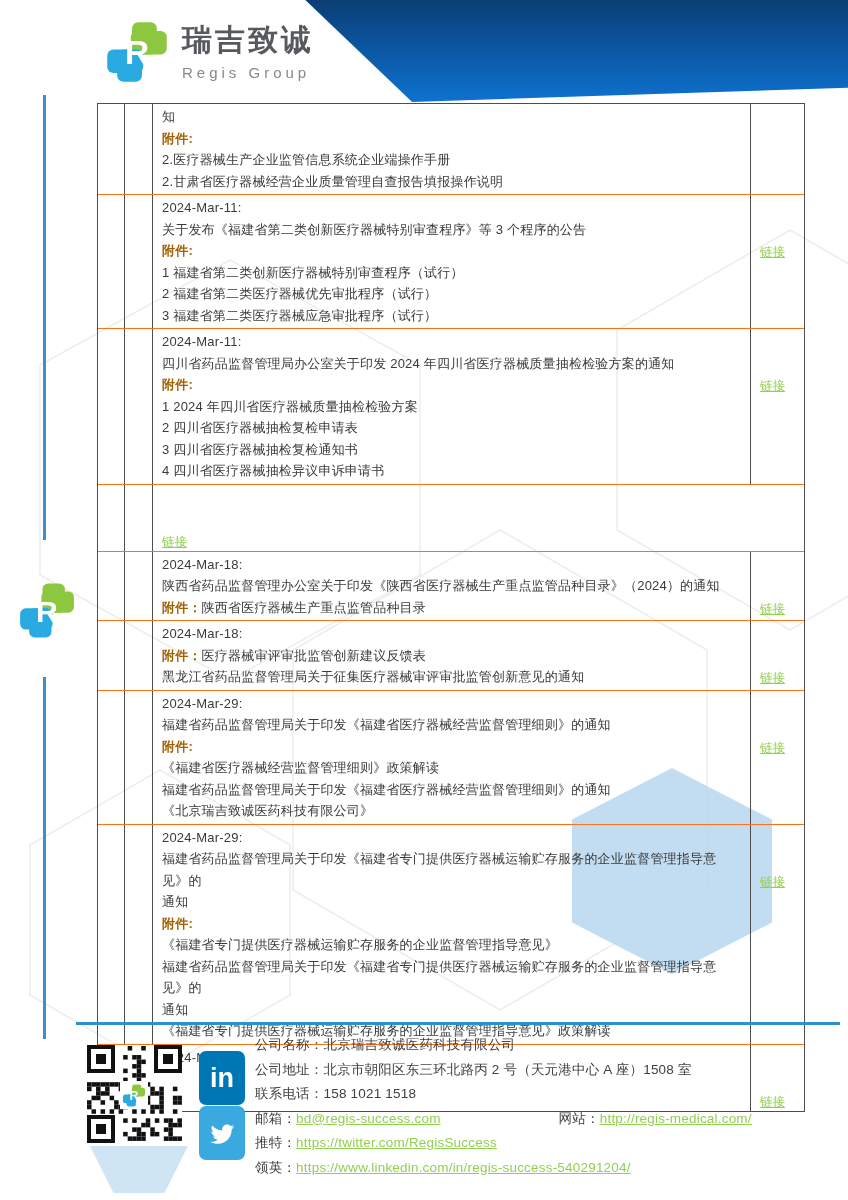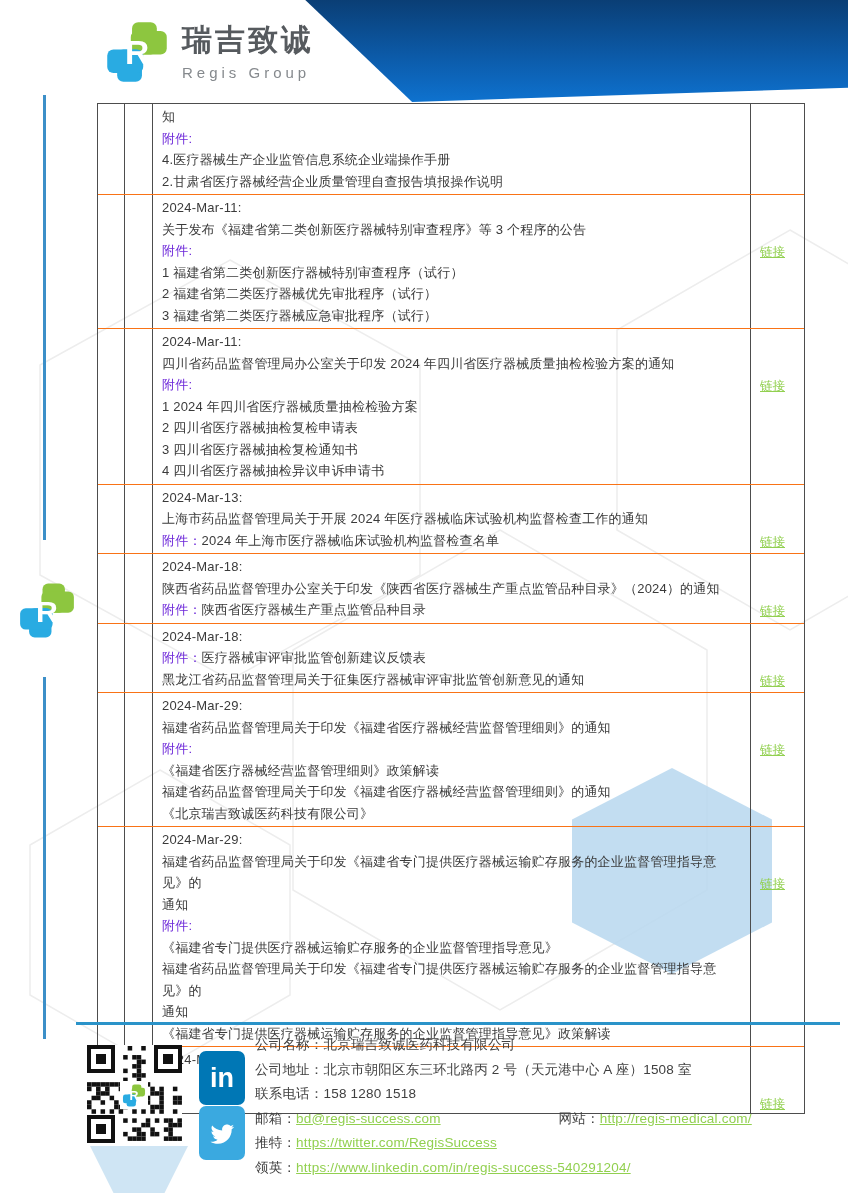--- a/index.html
+++ b/index.html
@@ -43,21 +43,21 @@
     position:absolute;left:97px;top:103px;width:708px;z-index:1;
     border:1.5px solid #4d4d4d;box-sizing:border-box;background:transparent;
   }
   .trow{display:grid;grid-template-columns:27px 28px 1fr 53px;border-top:1px solid #f97316;}
   .trow:first-child{border-top:none;}
   .tcell{box-sizing:border-box;}
   .tnarrow{border-right:1px solid #4d4d4d;}
   .tnarrow2{border-right:1px solid #4d4d4d;}
   .tcontent{border-right:1px solid #4d4d4d;padding:2px 8px 2px 9px;}
   .tline{font-size:13px;line-height:21.5px;color:#3a3a3a;letter-spacing:.2px;}
-  .seg-bold{font-weight:normal;color:#6d28d9;}
+  .seg-bold{font-weight:bold;color:#a16207;}
   .tlink{padding:3px 0 0 9px;margin-top:44px;}
   .link-anchor{color:#92d050;font-size:12.5px;text-decoration:underline;}
   
   .fdivider{position:absolute;left:76px;top:1022px;width:764px;height:3px;background:#2a93c9;z-index:2;}
   .qr{position:absolute;left:87px;top:1045px;width:95px;height:98px;z-index:2;}
   .qr-logo{
     position:absolute;left:120px;top:1081px;width:28px;height:28px;z-index:3;
     background:#ffffff;display:flex;align-items:center;justify-content:center;
   }
   .qr-logo svg{width:24px;height:23px;}
@@ -114,21 +114,21 @@
     <text x="50" y="70" font-size="54" font-weight="bold" fill="#ffffff" text-anchor="middle" font-family="Liberation Sans, sans-serif">R</text>
   </svg>
 
   <div class="ntable" id="notice-rows">
       <div class="trow">
         <div class="tcell tnarrow"></div>
         <div class="tcell tnarrow2"></div>
         <div class="tcell tcontent">
           <div class="tline"><span>知</span></div>
           <div class="tline"><span class="seg-bold">附件:</span></div>
-          <div class="tline"><span>4.医疗器械生产企业监管信息系统企业端操作手册</span></div>
+          <div class="tline"><span>2.医疗器械生产企业监管信息系统企业端操作手册</span></div>
           <div class="tline"><span>2.甘肃省医疗器械经营企业质量管理自查报告填报操作说明</span></div>
         </div>
         <div class="tcell tlink"></div>
       </div>
       <div class="trow">
         <div class="tcell tnarrow"></div>
         <div class="tcell tnarrow2"></div>
         <div class="tcell tcontent">
           <div class="tline"><span>2024-Mar-11:</span></div>
           <div class="tline"><span>关于发布《福建省第二类创新医疗器械特别审查程序》等 3 个程序的公告</span></div>
@@ -149,25 +149,20 @@
           <div class="tline"><span>1 2024 年四川省医疗器械质量抽检检验方案</span></div>
           <div class="tline"><span>2 四川省医疗器械抽检复检申请表</span></div>
           <div class="tline"><span>3 四川省医疗器械抽检复检通知书</span></div>
           <div class="tline"><span>4 四川省医疗器械抽检异议申诉申请书</span></div>
         </div>
         <div class="tcell tlink"><a class="link-anchor" href="#">链接</a></div>
       </div>
       <div class="trow">
         <div class="tcell tnarrow"></div>
         <div class="tcell tnarrow2"></div>
-        <div class="tcell tcontent">
-          <div class="tline"><span>2024-Mar-13:</span></div>
-          <div class="tline"><span>上海市药品监督管理局关于开展 2024 年医疗器械临床试验机构监督检查工作的通知</span></div>
-          <div class="tline"><span class="seg-bold">附件：</span><span>2024 年上海市医疗器械临床试验机构监督检查名单</span></div>
-        </div>
         <div class="tcell tlink"><a class="link-anchor" href="#">链接</a></div>
       </div>
       <div class="trow">
         <div class="tcell tnarrow"></div>
         <div class="tcell tnarrow2"></div>
         <div class="tcell tcontent">
           <div class="tline"><span>2024-Mar-18:</span></div>
           <div class="tline"><span>陕西省药品监督管理办公室关于印发《陕西省医疗器械生产重点监管品种目录》（2024）的通知</span></div>
           <div class="tline"><span class="seg-bold">附件：</span><span>陕西省医疗器械生产重点监管品种目录</span></div>
         </div>
@@ -353,21 +348,21 @@
   </div>
   <div class="social social-tw">
     <svg width="30" height="30" viewBox="0 0 32 32">
       <path fill="#ffffff" d="M29 9.3c-.9.4-1.9.7-2.9.8 1-.6 1.8-1.6 2.2-2.8-1 .6-2.1 1-3.2 1.2-1-1-2.3-1.6-3.8-1.6-2.9 0-5.2 2.3-5.2 5.2 0 .4 0 .8.1 1.2-4.3-.2-8.1-2.3-10.7-5.4-.4.8-.7 1.6-.7 2.6 0 1.8.9 3.4 2.3 4.3-.8 0-1.6-.3-2.3-.6v.1c0 2.5 1.8 4.6 4.1 5.1-.4.1-.9.2-1.4.2-.3 0-.7 0-1-.1.7 2.1 2.6 3.6 4.8 3.6-1.8 1.4-4 2.2-6.4 2.2-.4 0-.8 0-1.2-.1 2.3 1.5 5 2.3 7.9 2.3 9.5 0 14.7-7.9 14.7-14.7v-.7c1-.7 1.9-1.6 2.7-2.8z"></path>
     </svg>
   </div>
 
   <div class="ftext">
     <div class="fline">公司名称：北京瑞吉致诚医药科技有限公司</div>
     <div class="fline">公司地址：北京市朝阳区东三环北路丙 2 号（天元港中心 A 座）1508 室</div>
-    <div class="fline">联系电话：158 1280 1518</div>
+    <div class="fline">联系电话：158 1021 1518</div>
     <div class="fline">
       <span>邮箱：</span><a class="flink" href="#">bd@regis-success.com</a><span class="fgap"></span><span>网站：</span><a class="flink" href="#">http://regis-medical.com/</a>
     </div>
     <div class="fline">
       <span>推特：</span><a class="flink" href="#">https://twitter.com/RegisSuccess</a>
     </div>
     <div class="fline">
       <span>领英：</span><a class="flink" href="#">https://www.linkedin.com/in/regis-success-540291204/</a>
     </div>
   </div>

